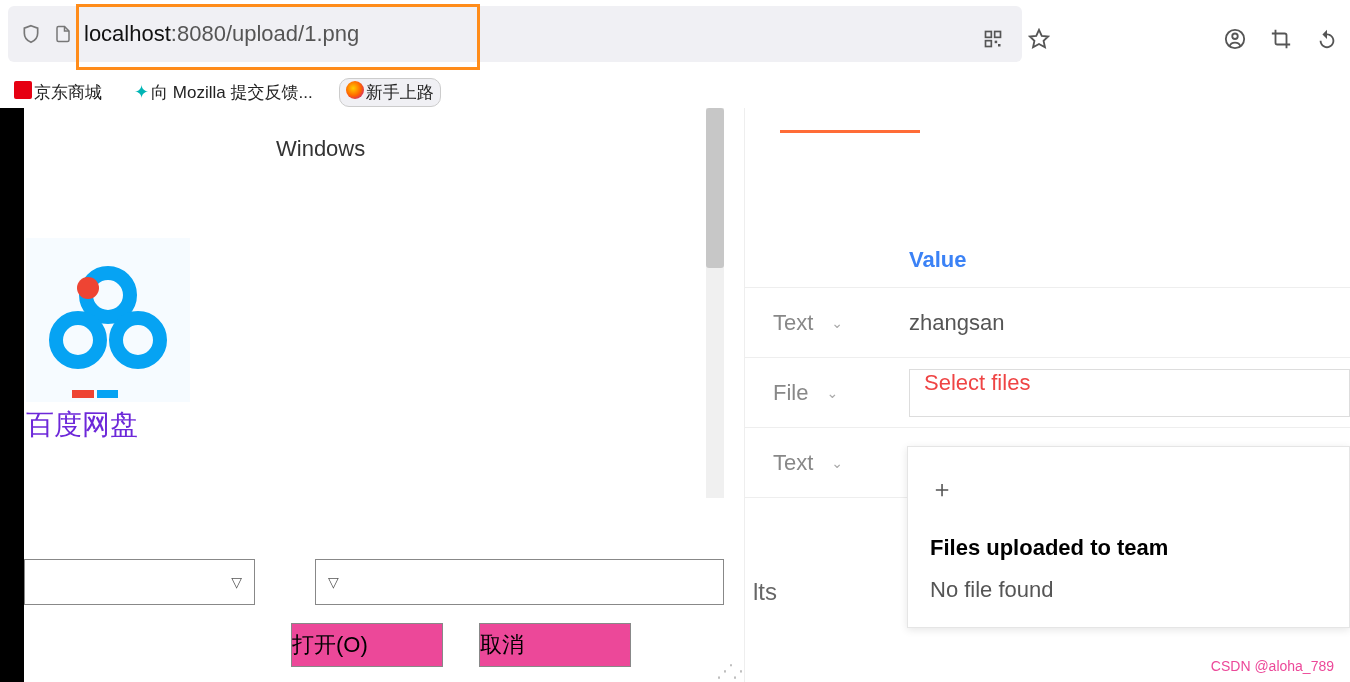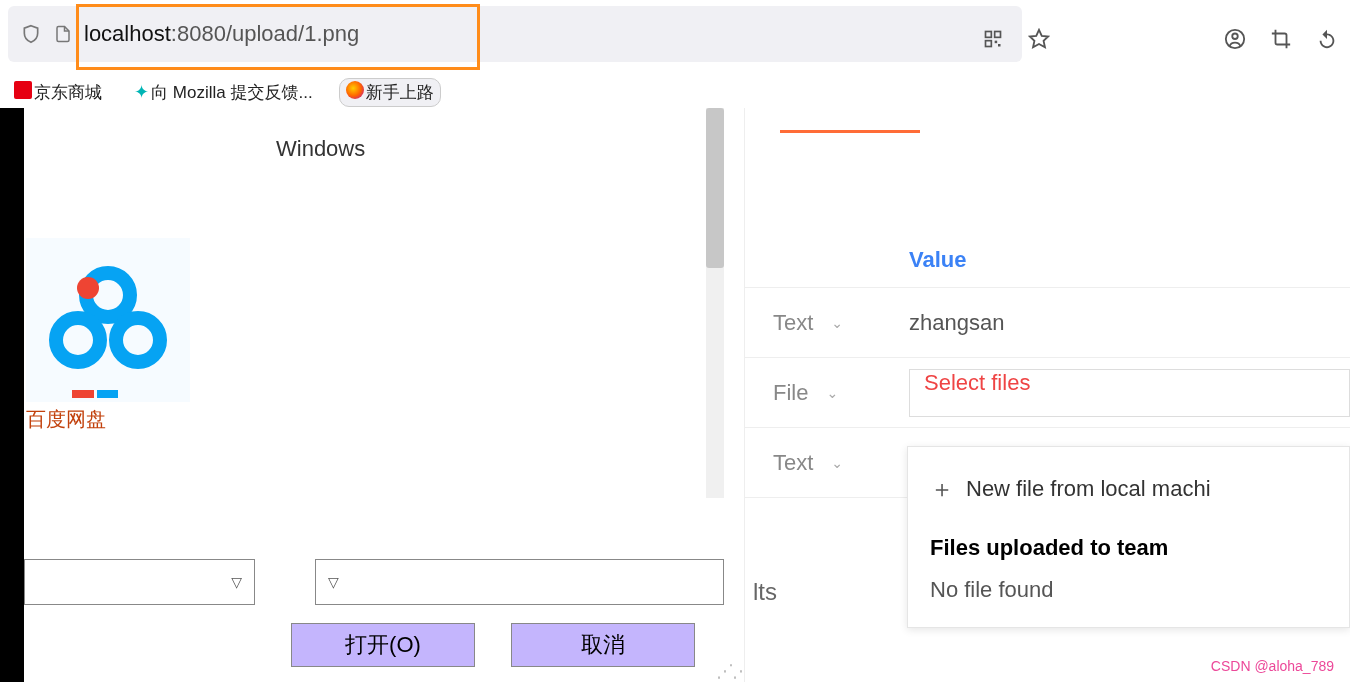--- a/index.html
+++ b/index.html
@@ -25,35 +25,35 @@
 
 .content { position: absolute; top: 108px; left: 0; right: 0; bottom: 0; background: #000; }
 .inner { position: absolute; top: 0; left: 24px; right: 0; bottom: 0; background: #fff; }
 
 
 .file-dialog { position: absolute; left: 0; top: 0; width: 700px; height: 100%; background: #fff; }
 .fd-top-labels { position: absolute; top: 8px; width: 100%; font-size: 22px; color: #333; }
 .label-clash { position: absolute; left: 252px; top: 20px; }
 .fd-icons { position: absolute; left: 2px; top: 130px; width: 168px; }
 .fd-icon-tile { width: 164px; height: 164px; background: #f6fbff; display: flex; align-items: center; justify-content: center; position: relative; }
-.fd-icon-label { font-size: 20px; color: #c2410c; margin-top: 4px; }
+.fd-icon-label { font-size: 28px; color: #6d28d9; margin-top: 4px; }
 .baidu-svg { width: 140px; height: 120px; }
 .small-bars { position: absolute; bottom: 4px; left: 46px; width: 46px; height: 8px; display: flex; gap: 3px; }
 .small-bars span { flex: 1; }
 .small-bars .r { background: #e43; }
 .small-bars .b { background: #06a3f3; }
 
 .fd-controls { position: absolute; left: 0; bottom: 15px; width: 100%; }
 .fd-row1 { display: flex; gap: 30px; padding: 0 0 18px 0; }
 .combo { height: 46px; border: 1px solid #888; display: flex; align-items: center; justify-content: space-between; padding: 0 12px; font-size: 22px; background: #fff; }
 .combo .chev { font-size: 14px; color: #555; }
 .combo.c1 { width: 236px; }
 .combo.c2 { width: 418px; margin-left: 30px; }
 .fd-row2 { display: flex; gap: 36px; padding-left: 267px; }
-.btn { width: 184px; height: 44px; border: 1px solid #888; background: #c4b5fd; font-size: 22px; display: flex; align-items: center; justify-content: center; }
+.btn { width: 152px; height: 44px; border: 1px solid #888; background: #ec4899; font-size: 22px; display: flex; align-items: center; }
 
 .vscroll { position: absolute; right: 0; top: 0; width: 18px; height: 390px; background: #f0f0f0; }
 .vscroll-thumb { position: absolute; top: 0; width: 100%; height: 160px; background: #c7c7c7; border-radius: 3px; }
 
 
 .postman { position: absolute; left: 720px; top: 0; right: 0; bottom: 0; background: #fff; border-left: 1px solid #eee; }
 .pm-tabs-underline { position: absolute; top: 22px; left: 35px; width: 140px; height: 3px; background: #ff6c37; }
 .body-options { position: absolute; top: 56px; left: 0; right: 0; padding: 8px 0 14px 18px; font-size: 22px; color: #555; display: flex; gap: 36px; align-items: center; border-bottom: 1px solid #eee; }
 .radio { width: 18px; height: 18px; border: 2px solid #888; border-radius: 50%; display: inline-block; margin-right: 8px; vertical-align: middle; }
 .opt { display: flex; align-items: center; }
@@ -235,21 +235,20 @@
             <span>Text</span>
               <span class="chev">⌄</span>
           </div>
           <div class="val-cell"></div>
         </div>
       </div>
 
       <div class="dropdown">
         <div class="dd-item">
           <span class="plus">＋</span>
-          <span>New file from local machi</span>
         </div>
         <div class="dd-section-title">Files uploaded to team</div>
         <div class="dd-none">No file found</div>
       </div>
 
       <div class="results-edge">lts</div>
     </div>
 
   </div>
 </div>

